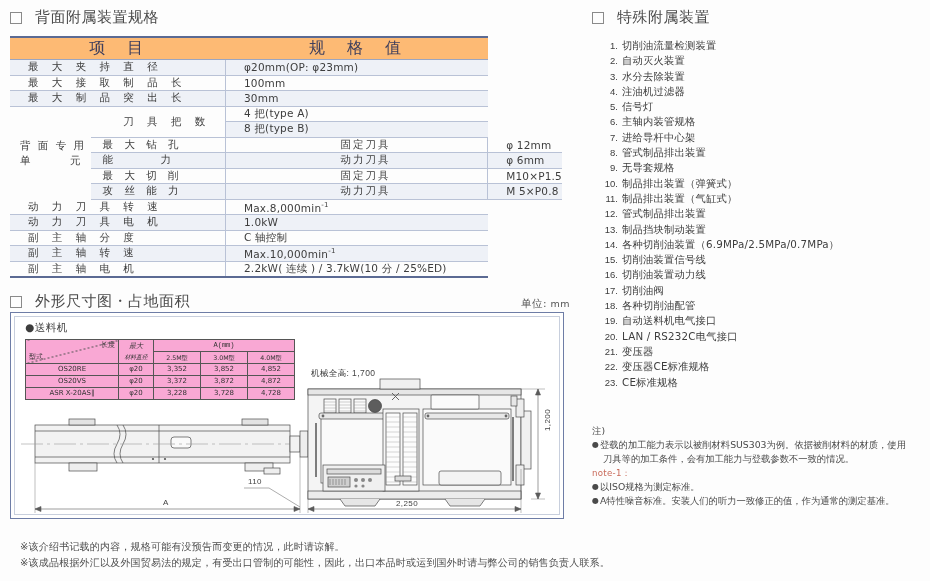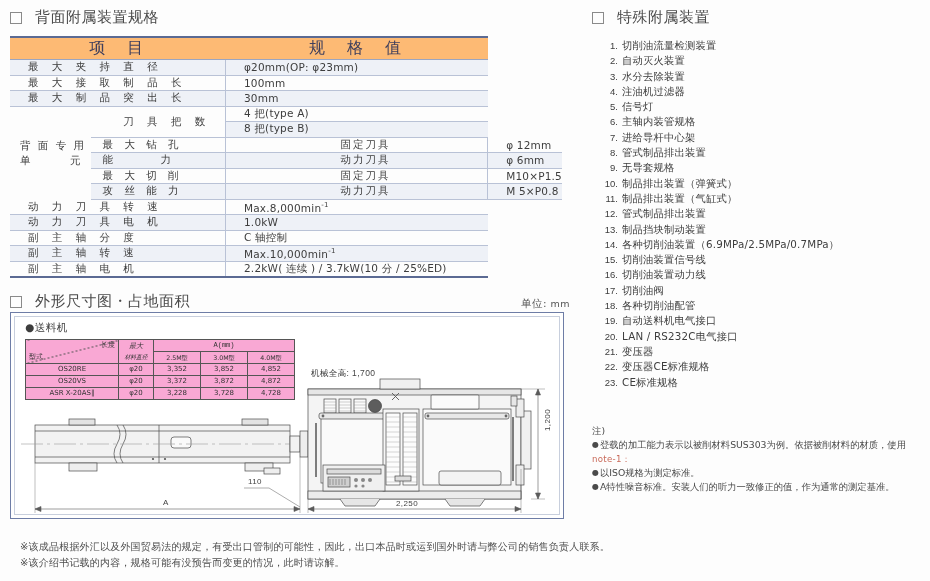--- a/index.html
+++ b/index.html
@@ -550,29 +550,30 @@
         </li>
     </ol>
   </div>
 
   <div class="notes">
     <p class="nt">注)</p>
     <div class="bullet">
       <span class="b">●</span>
       <span>登载的加工能力表示以被削材料SUS303为例。依据被削材料的材质，使用</span>
     </div>
+    <p class="cont">刀具等的加工条件，会有加工能力与登载参数不一致的情况。</p>
     <p class="note1">note-1：</p>
     <div class="bullet">
       <span class="b">●</span>
       <span>以ISO规格为测定标准。</span>
     </div>
     <div class="bullet">
       <span class="b">●</span>
       <span>A特性噪音标准。安装人们的听力一致修正的值，作为通常的测定基准。</span>
     </div>
   </div>
 
   <div class="foot">
+    <p>※该介绍书记载的内容，规格可能有没预告而变更的情况，此时请谅解。</p>
     <p>※该成品根据外汇以及外国贸易法的规定，有受出口管制的可能性，因此，出口本品时或运到国外时请与弊公司的销售负责人联系。</p>
-    <p>※该介绍书记载的内容，规格可能有没预告而变更的情况，此时请谅解。</p>
   </div>
 
 </div>
 
 </body></html>

